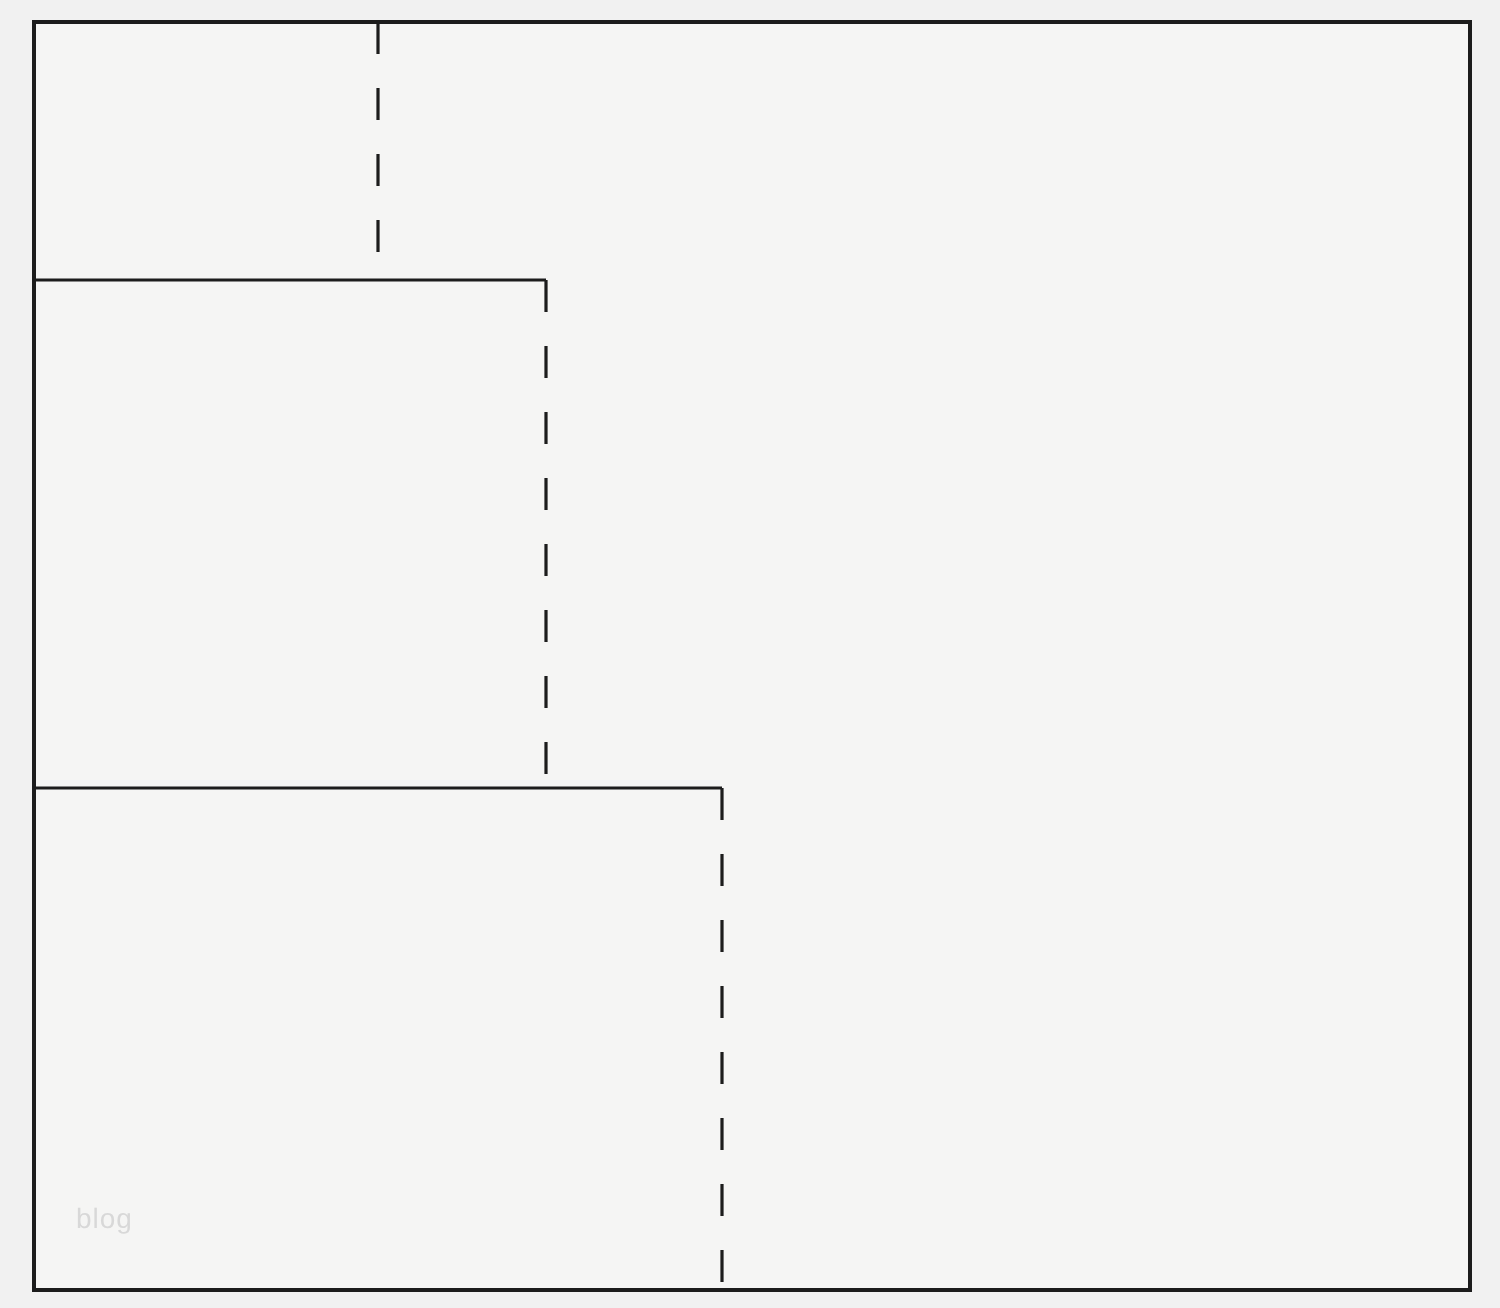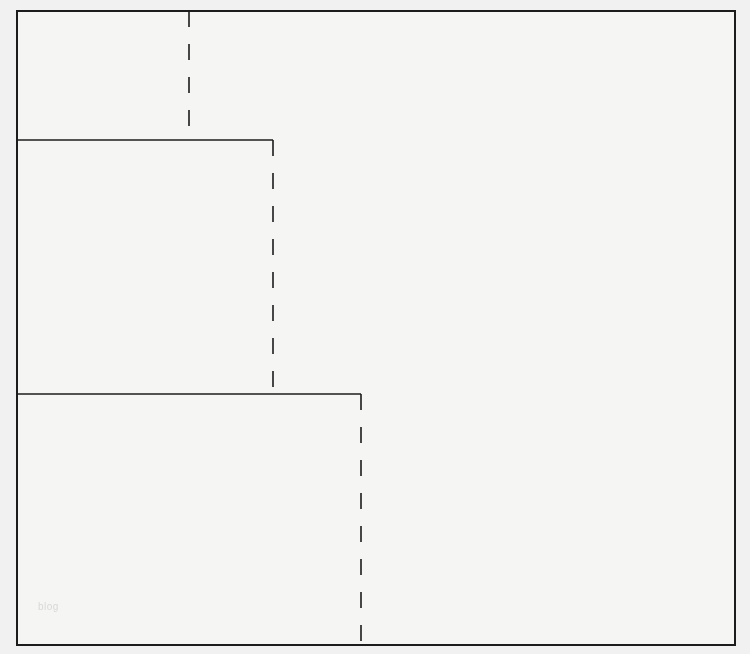--- a/index.html
+++ b/index.html
@@ -37,14 +37,14 @@
 
 <div class="diagram-wrap">
   <svg width="750" height="654" viewBox="0 0 750 654" xmlns="http://www.w3.org/2000/svg">
       <rect x="17" y="11" width="718" height="634" fill="#f5f5f4" stroke="#1c1c1c" stroke-width="2"></rect>
       <line x1="17" y1="140" x2="273" y2="140" stroke="#1c1c1c" stroke-width="1.4"></line>
       <line x1="17" y1="394" x2="361" y2="394" stroke="#1c1c1c" stroke-width="1.4"></line>
       <line x1="189" y1="11" x2="189" y2="140" stroke="#1c1c1c" stroke-width="1.6" stroke-dasharray="16,17"></line>
       <line x1="273" y1="140" x2="273" y2="394" stroke="#1c1c1c" stroke-width="1.6" stroke-dasharray="16,17"></line>
       <line x1="361" y1="394" x2="361" y2="645" stroke="#1c1c1c" stroke-width="1.6" stroke-dasharray="16,17"></line>
     </svg>
-  <span class="watermark" style="left: 38px; top: 601px; color: rgb(216, 216, 216); font-size: 10px;">blog</span>
+  <span class="watermark" style="left: 38px; top: 601px; color: rgb(216, 216, 216); font-size: 14px;">blog</span>
 </div>
 
 </body></html>

